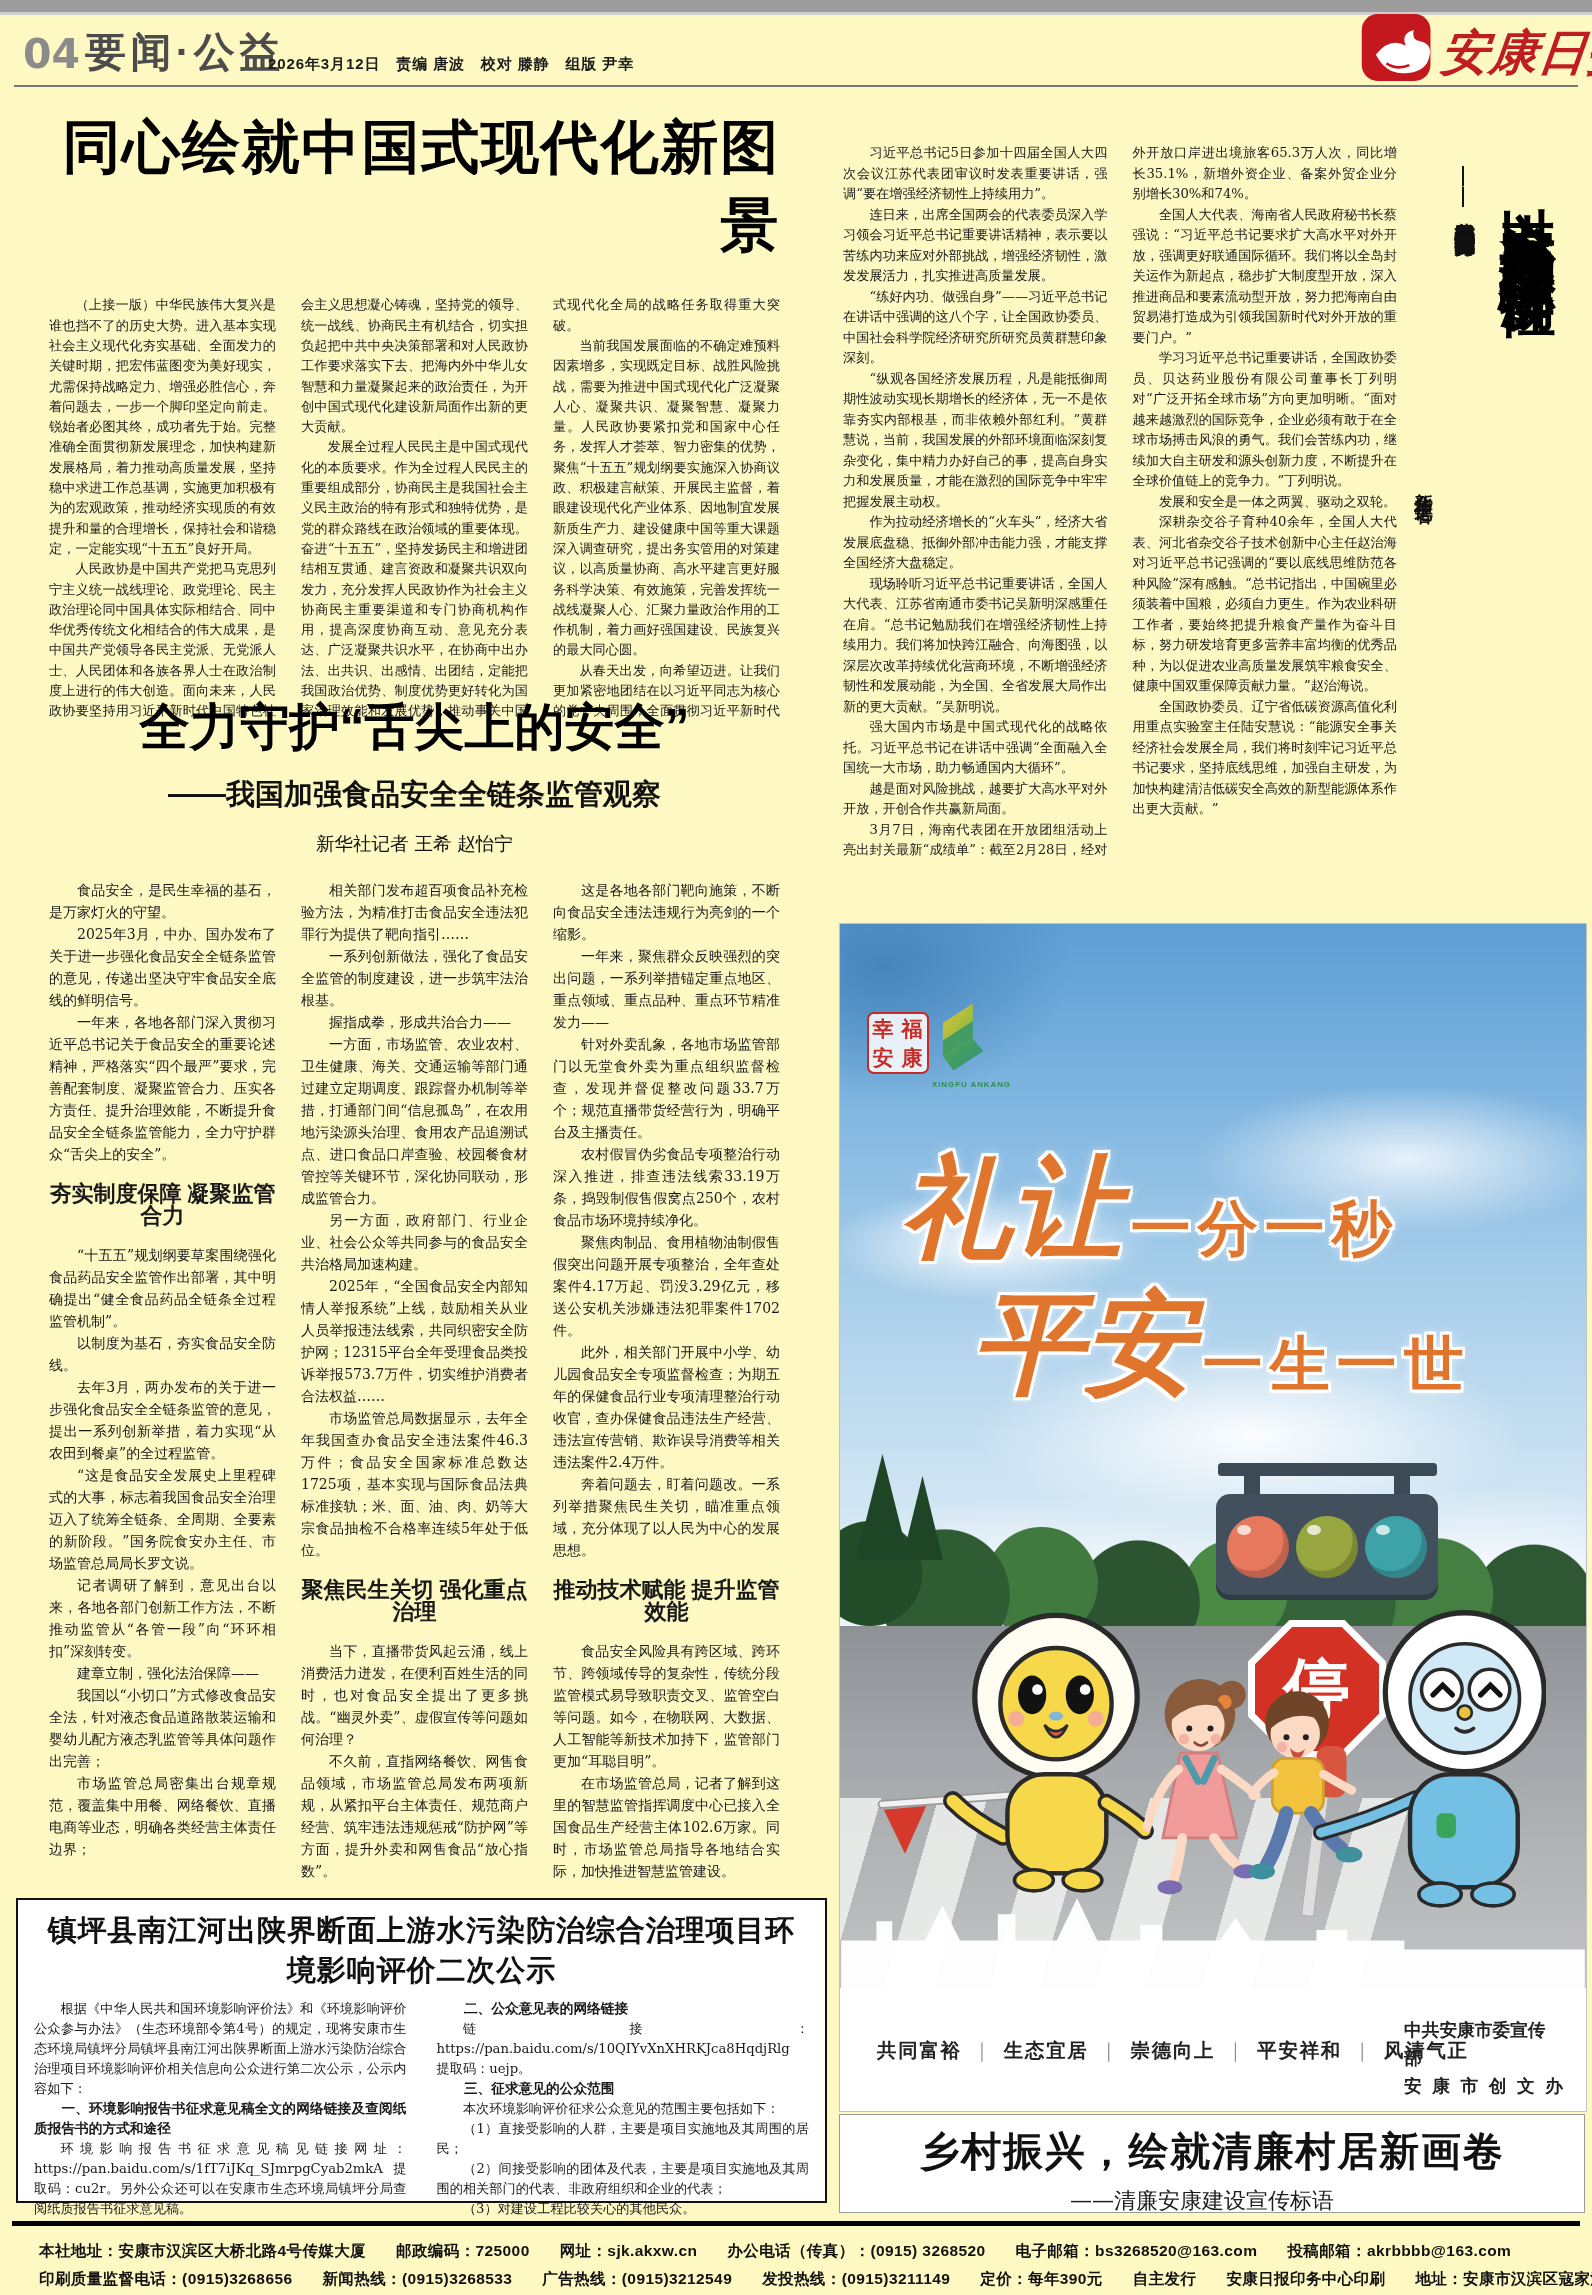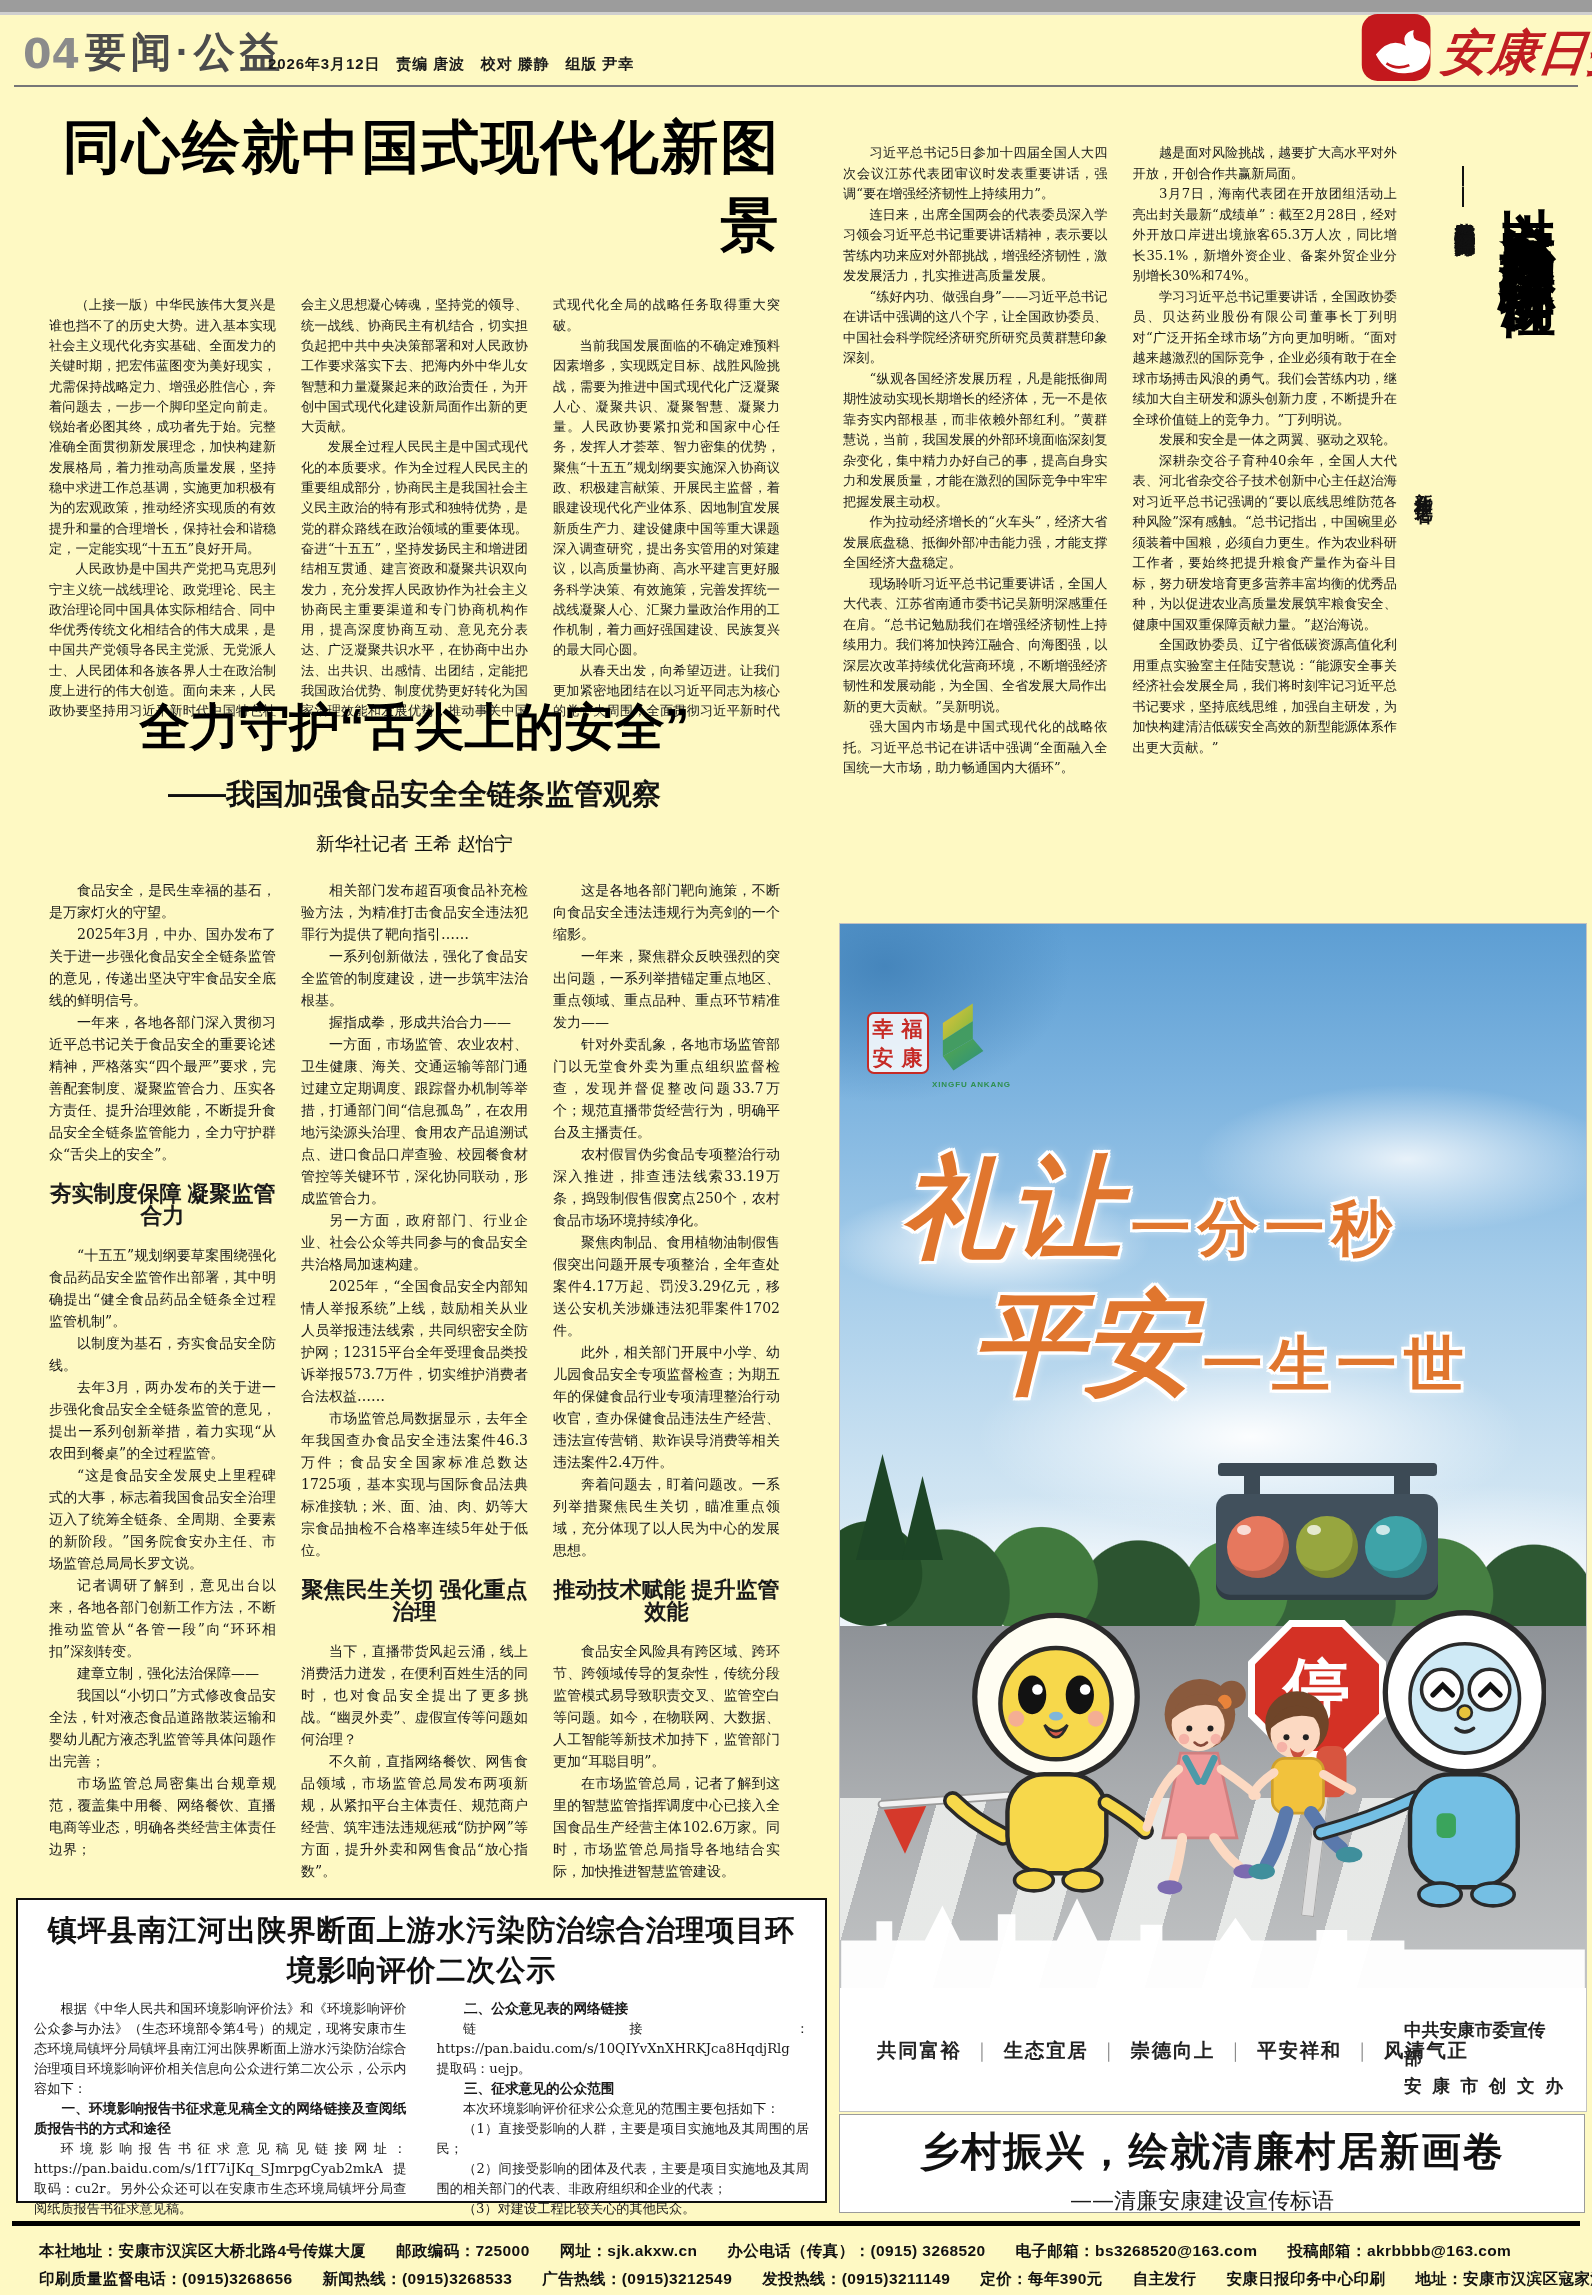--- a/index.html
+++ b/index.html
@@ -180,20 +180,21 @@
   <div class="abs eco cols">
       <p class="bk-p">习近平总书记5日参加十四届全国人大四次会议江苏代表团审议时发表重要讲话，强调“要在增强经济韧性上持续用力”。</p>
       <p class="bk-p">连日来，出席全国两会的代表委员深入学习领会习近平总书记重要讲话精神，表示要以苦练内功来应对外部挑战，增强经济韧性，激发发展活力，扎实推进高质量发展。</p>
       <p class="bk-p">“练好内功、做强自身”——习近平总书记在讲话中强调的这八个字，让全国政协委员、中国社会科学院经济研究所研究员黄群慧印象深刻。</p>
       <p class="bk-p">“纵观各国经济发展历程，凡是能抵御周期性波动实现长期增长的经济体，无一不是依靠夯实内部根基，而非依赖外部红利。”黄群慧说，当前，我国发展的外部环境面临深刻复杂变化，集中精力办好自己的事，提高自身实力和发展质量，才能在激烈的国际竞争中牢牢把握发展主动权。</p>
       <p class="bk-p">作为拉动经济增长的“火车头”，经济大省发展底盘稳、抵御外部冲击能力强，才能支撑全国经济大盘稳定。</p>
       <p class="bk-p">现场聆听习近平总书记重要讲话，全国人大代表、江苏省南通市委书记吴新明深感重任在肩。“总书记勉励我们在增强经济韧性上持续用力。我们将加快跨江融合、向海图强，以深层次改革持续优化营商环境，不断增强经济韧性和发展动能，为全国、全省发展大局作出新的更大贡献。”吴新明说。</p>
       <p class="bk-p">强大国内市场是中国式现代化的战略依托。习近平总书记在讲话中强调“全面融入全国统一大市场，助力畅通国内大循环”。</p>
       <p class="bk-p">越是面对风险挑战，越要扩大高水平对外开放，开创合作共赢新局面。</p>
       <p class="bk-p">3月7日，海南代表团在开放团组活动上亮出封关最新“成绩单”：截至2月28日，经对外开放口岸进出境旅客65.3万人次，同比增长35.1%，新增外资企业、备案外贸企业分别增长30%和74%。</p>
+      <p class="bk-p">全国人大代表、海南省人民政府秘书长蔡强说：“习近平总书记要求扩大高水平对外开放，强调更好联通国际循环。我们将以全岛封关运作为新起点，稳步扩大制度型开放，深入推进商品和要素流动型开放，努力把海南自由贸易港打造成为引领我国新时代对外开放的重要门户。”</p>
       <p class="bk-p">学习习近平总书记重要讲话，全国政协委员、贝达药业股份有限公司董事长丁列明对“广泛开拓全球市场”方向更加明晰。“面对越来越激烈的国际竞争，企业必须有敢于在全球市场搏击风浪的勇气。我们会苦练内功，继续加大自主研发和源头创新力度，不断提升在全球价值链上的竞争力。”丁列明说。</p>
       <p class="bk-p">发展和安全是一体之两翼、驱动之双轮。</p>
       <p class="bk-p">深耕杂交谷子育种40余年，全国人大代表、河北省杂交谷子技术创新中心主任赵治海对习近平总书记强调的“要以底线思维防范各种风险”深有感触。“总书记指出，中国碗里必须装着中国粮，必须自力更生。作为农业科研工作者，要始终把提升粮食产量作为奋斗目标，努力研发培育更多营养丰富均衡的优秀品种，为以促进农业高质量发展筑牢粮食安全、健康中国双重保障贡献力量。”赵治海说。</p>
       <p class="bk-p">全国政协委员、辽宁省低碳资源高值化利用重点实验室主任陆安慧说：“能源安全事关经济社会发展全局，我们将时刻牢记习近平总书记要求，坚持底线思维，加强自主研发，为加快构建清洁低碳安全高效的新型能源体系作出更大贡献。”</p>
     </div>
   <div class="abs v-reporter">新华社记者</div>
   <div class="abs v-sub">——代表委员学习习近平总书记两会重要讲话精神找准推进高质量发展方向路径</div>
   <div class="abs v-title">以夯实发展内功增强经济韧性</div>
 
   <div class="abs poster">

